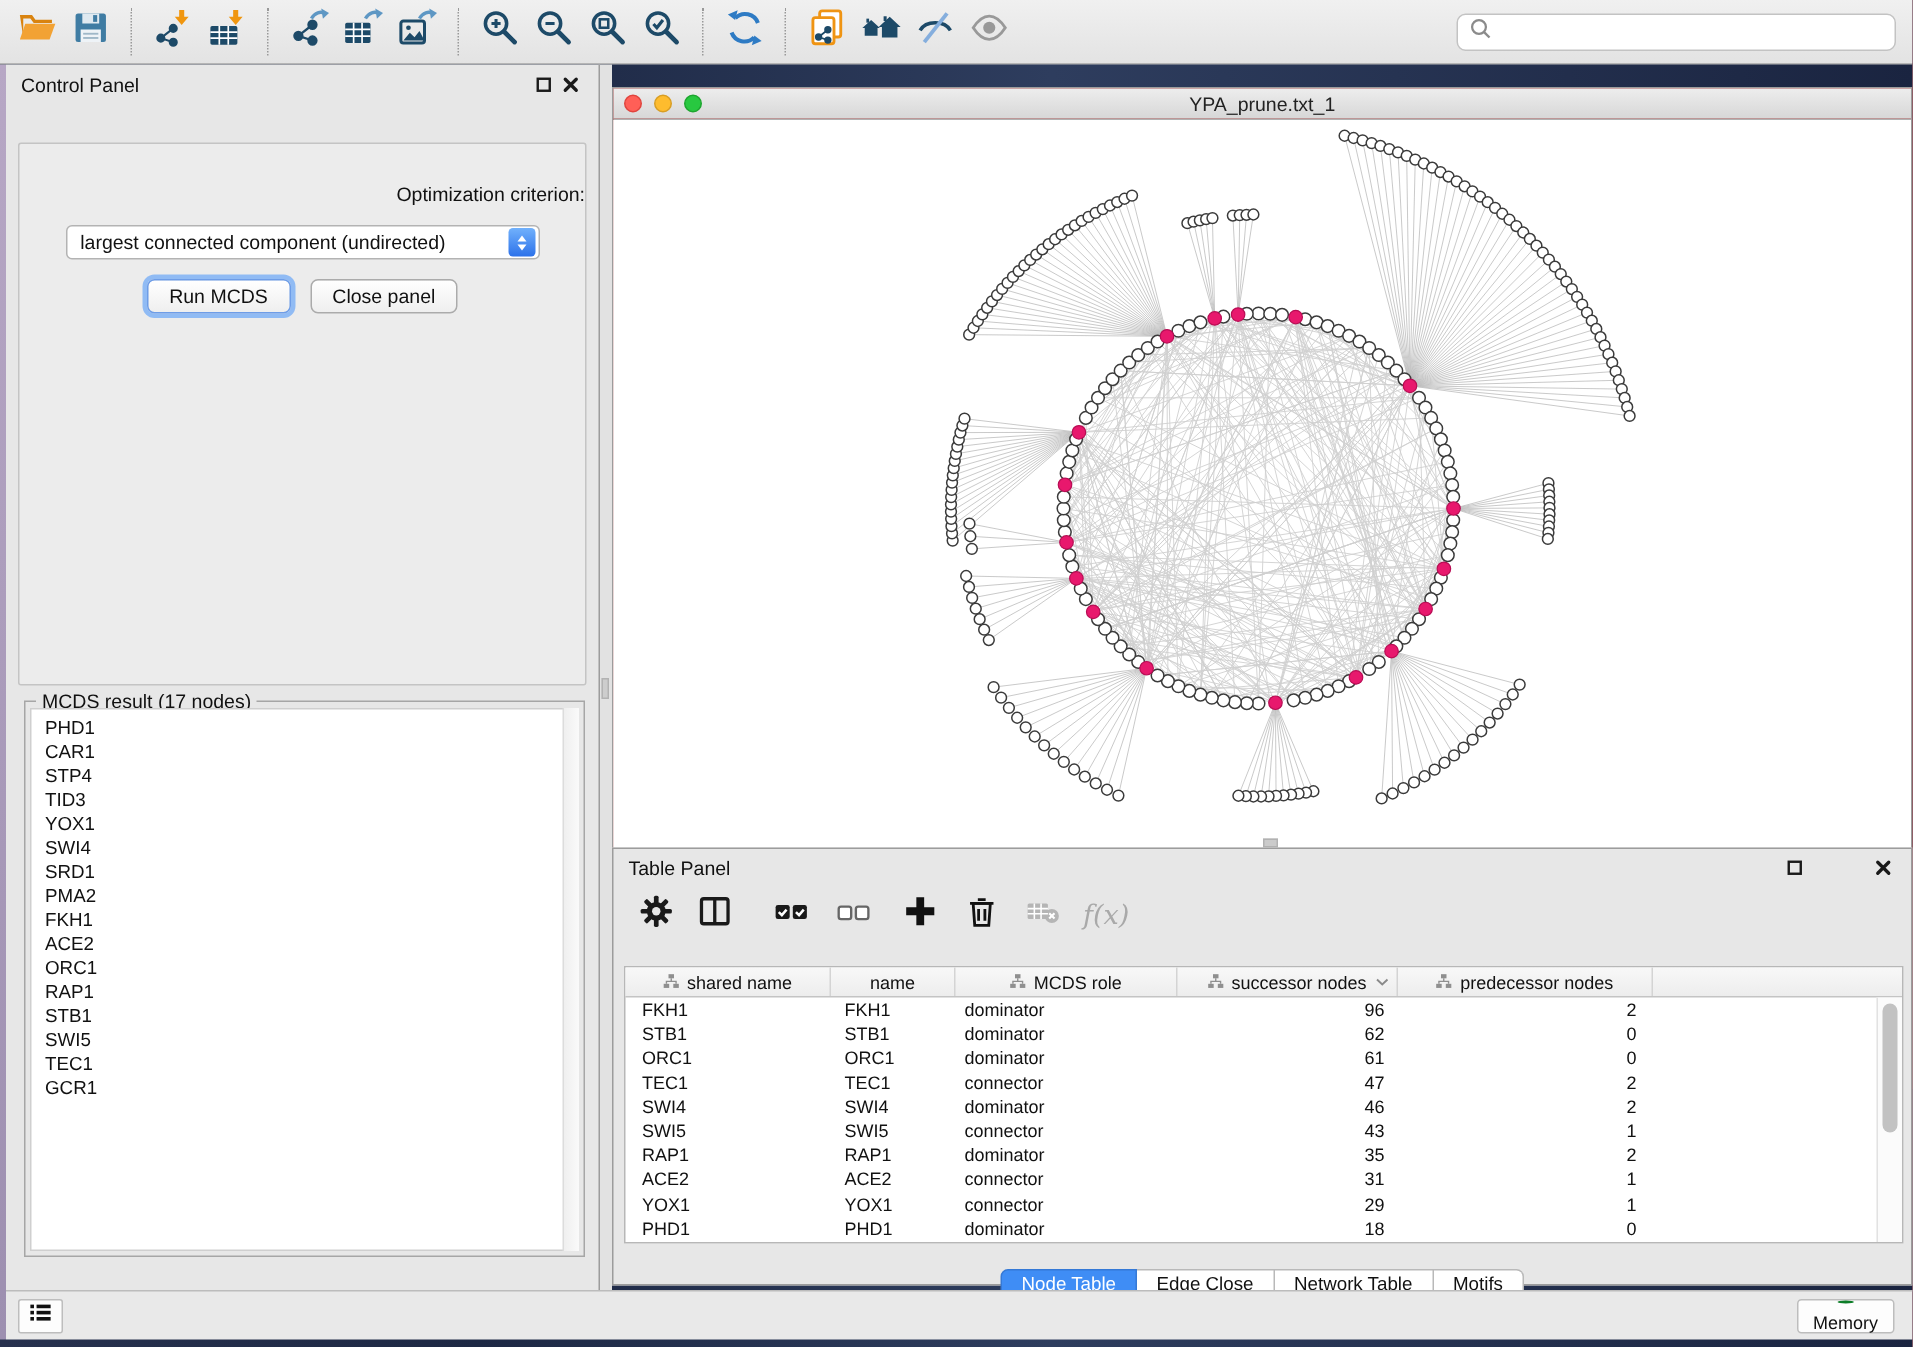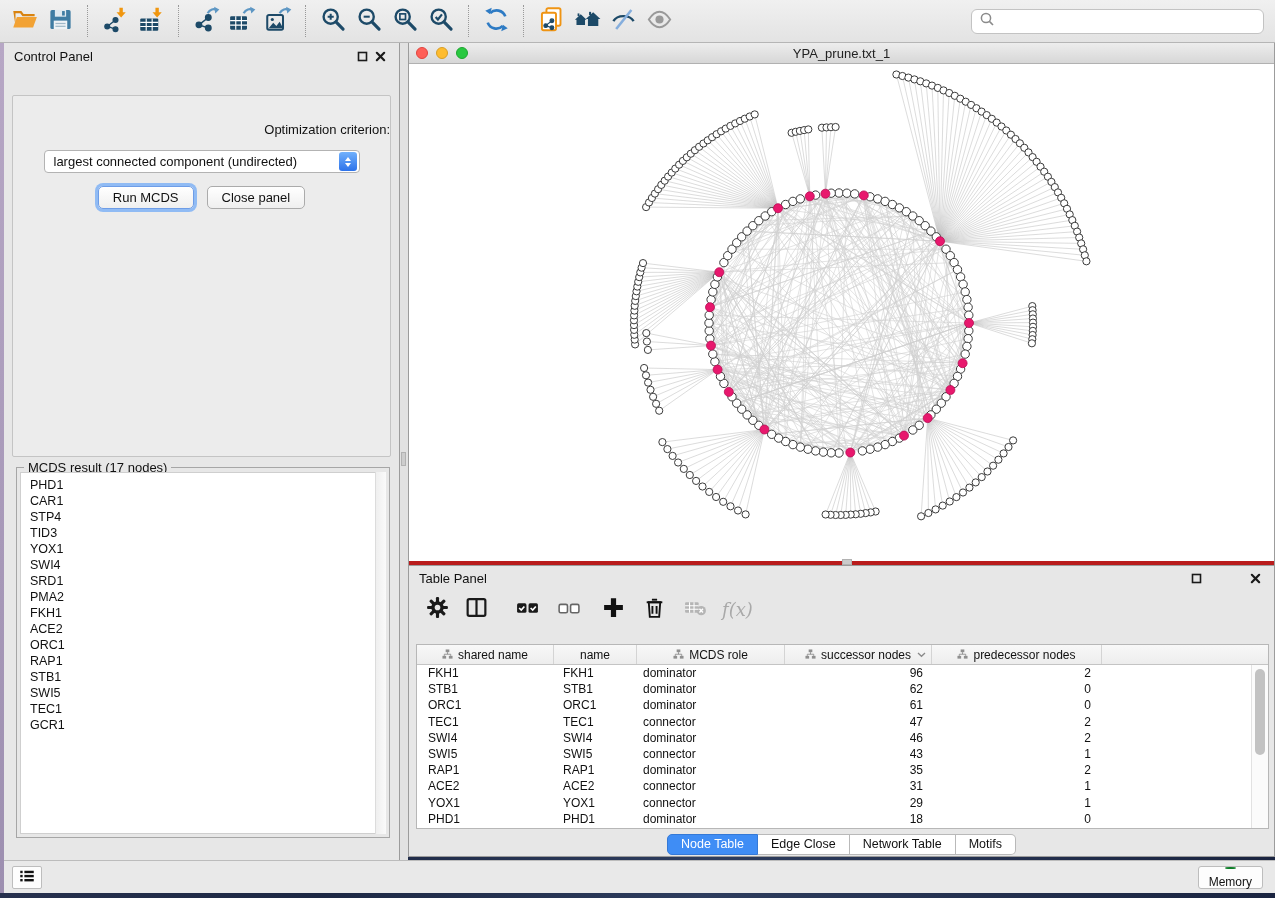--- a/index.html
+++ b/index.html
@@ -53,21 +53,21 @@
   .mcds-group { position:absolute; left:12px; width:374px; top:424px; height:371px; border:1px solid #a6a6a6; }
   .mcds-legend { position:absolute; top:-8px; left:7px; background:#e7e7e7; padding:0 4px; font-size:13px; }
   .mcds-list { position:absolute; left:3px; right:3px; top:4px; bottom:3px; background:#fff;
     border:1px solid #cfcfcf; overflow:hidden; padding:4px 0 0 9px; font-size:12.5px; line-height:16px; }
   .mcds-scroll { position:absolute; top:4px; right:3px; bottom:3px; width:11px;
     background:linear-gradient(90deg,#efefef,#fafafa); border-left:1px solid #dcdcdc; }
   
   .v-divider { position:absolute; left:400px; top:43px; width:8px; height:817px; background:#e2e2e2; }
   .v-grip { position:absolute; top:409px; left:1px; width:5px; height:14px; background:#cdcdcd; border:1px solid #b2b2b2; }
   
-  .network-window { position:absolute; left:408px; top:42px; width:867px; height:668px;
+  .network-window { position:absolute; left:408px; top:58px; width:867px; height:668px;
     background:#b91c1c; border:1px solid #9c9c9c; }
   .net-titlebar { height:21px; background:linear-gradient(#ededed,#d7d7d7);
     border-bottom:1px solid #b1b1b1; display:flex; align-items:center; padding:0 7px; position:relative; }
   .lights { display:flex; gap:8px; z-index:2; }
   .light { width:12px; height:12px; border-radius:50%; }
   .net-title { position:absolute; left:0; right:0; text-align:center; font-size:13px; color:#222; }
   .net-canvas { position:absolute; left:0; top:21px; width:865px; height:497px; background:#fff; }
   
   .table-panel { position:absolute; left:408px; top:565px; width:867px; height:292px;
     background:#e7e7e7; border:1px solid #9c9c9c; }
@@ -86,21 +86,21 @@
   .th .sort { position:absolute; right:5px; top:7px; }
   .th-fill { flex:1; border-right:none; }
   .tbody { font-size:12px; }
   .tr { display:flex; height:16.2px; align-items:center; }
   .td { overflow:hidden; white-space:nowrap; }
   .td.c0 { padding-left:11px; } .td.c1 { padding-left:9px; } .td.c2 { padding-left:6px; }
   .td.num3 { text-align:right; padding-right:9px; } .td.num4 { text-align:right; padding-right:11px; }
   .tb-scroll { position:absolute; right:0; top:20px; bottom:0; width:17px;
     border-left:1px solid #e2e2e2; background:#fbfbfb; }
   .tb-thumb { position:absolute; left:3px; width:10px; border-radius:5px; background:#c2c2c2; }
-  .tp-tabs { position:absolute; left:0; right:0; top:268px; display:flex; justify-content:center; }
+  .tp-tabs { position:absolute; left:0; right:0; top:280px; display:flex; justify-content:center; }
   .tp-tabs .seg { height:21px; line-height:19px; font-size:12.5px; padding:0 13px; }
   .tp-tabs .seg.active { background:#3f8df5; border-color:#3579d6; }
   
   .status-bar { position:absolute; left:4px; top:860px; width:1271px; height:33px;
     background:#e9e9e9; border-top:1px solid #bcbcbc; }
   .list-btn { position:absolute; left:8px; top:5px; width:30px; height:23px; background:#fdfdfd;
     border:1px solid #bdbdbd; border-radius:2px; display:flex; align-items:center; justify-content:center; }
   .memory-btn { position:absolute; right:12px; top:5px; height:23px; padding:0 10px;
     background:#fdfdfd; border:1px solid #bdbdbd; border-radius:3px;
     display:flex; align-items:center; gap:6px; font-size:12px;flex-direction:column; }

